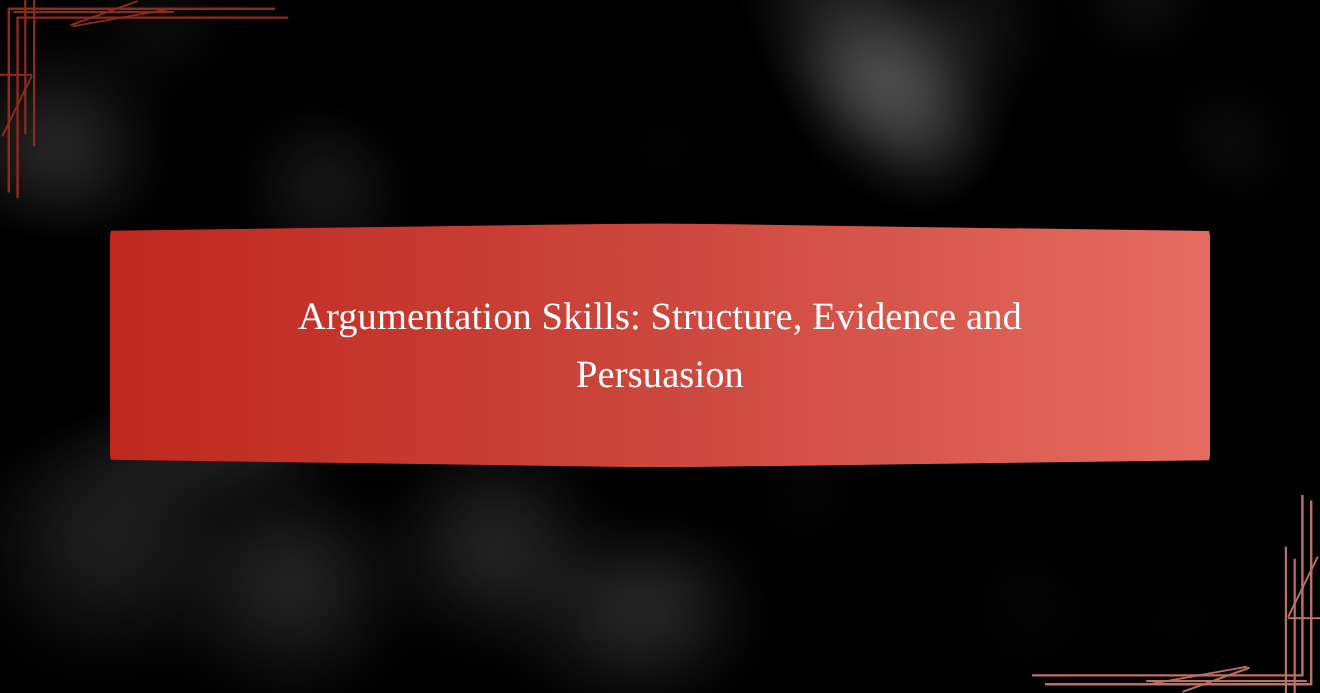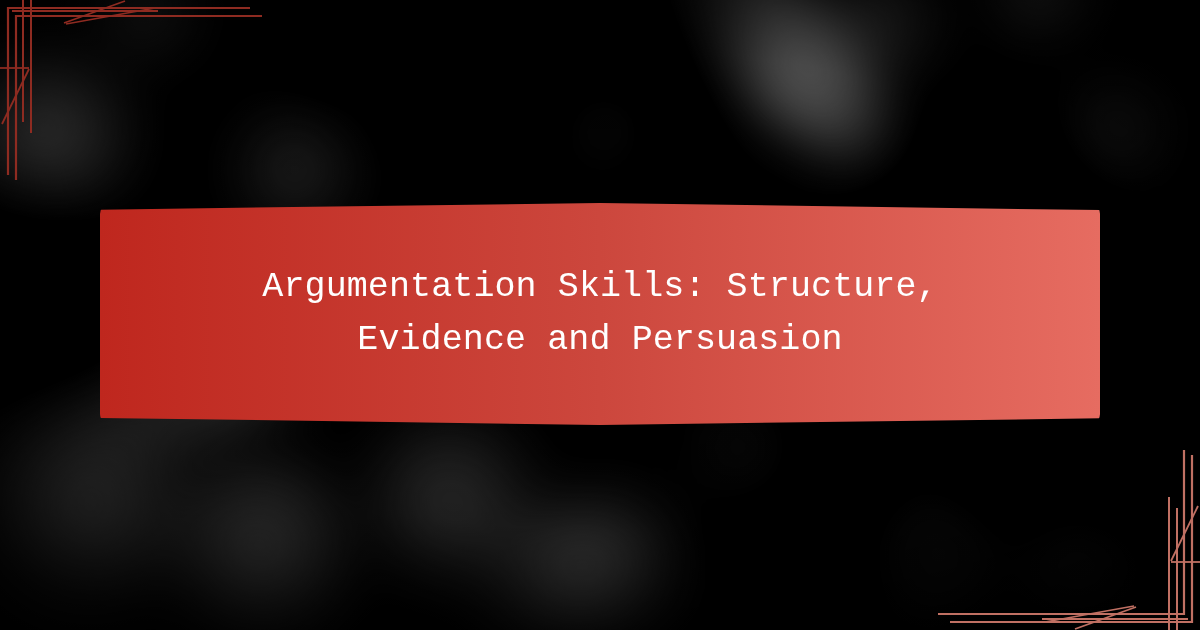--- a/index.html
+++ b/index.html
@@ -101,21 +101,21 @@
     top: 210px;
     width: 1000px;
     height: 208px;
     border-radius: 11px;
     background: linear-gradient(90deg, #bf271e 0%, #cc473d 50%, #e66c61 100%);
   }
 
   #banner-title {
     margin: 0;
     color: #ffffff;
-    font-family: Liberation Mono, monospace;
+    font-family: Liberation Serif, serif;
     font-size: 35px;
     font-weight: 400;
     line-height: 1.52;
     text-align: center;
     letter-spacing: 0.1px;
     max-width: 790px;
   }
 </style>
 </head>
 <body>

